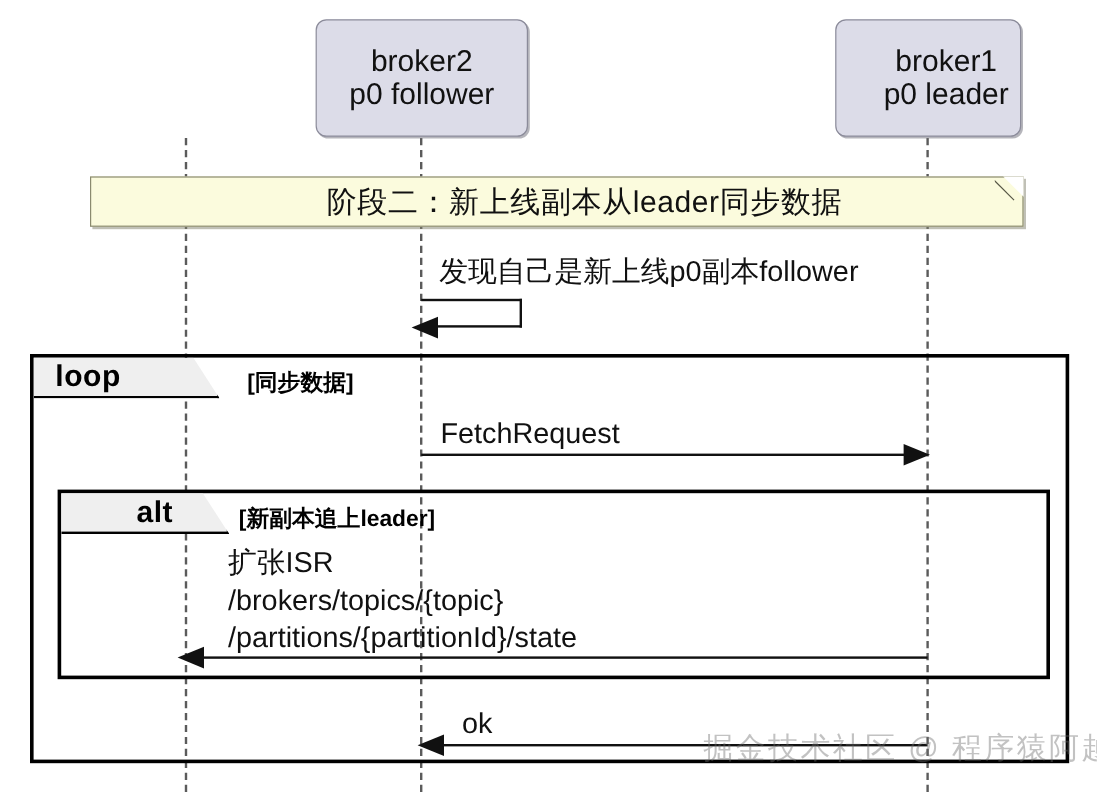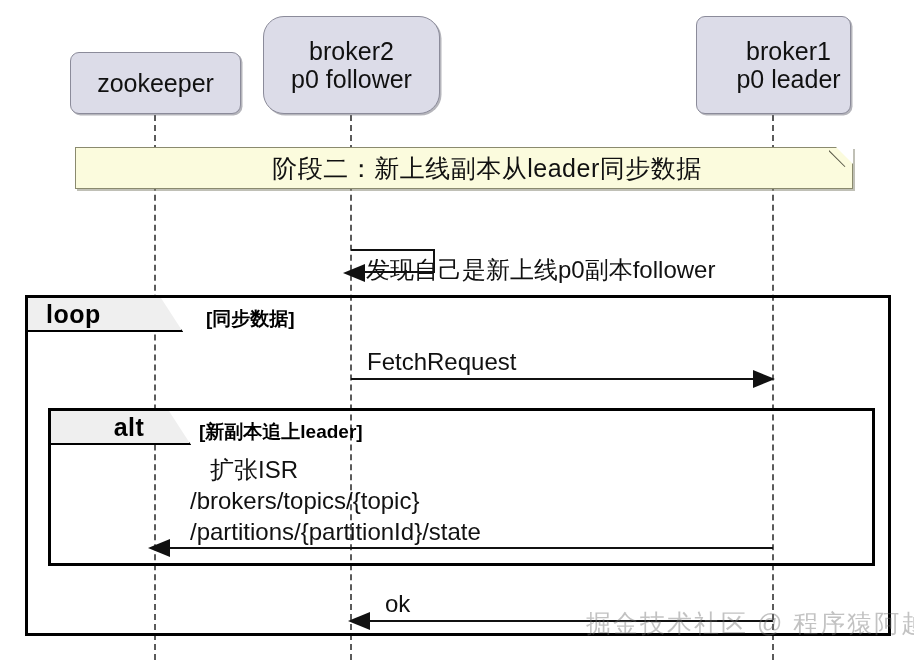--- a/index.html
+++ b/index.html
@@ -184,41 +184,38 @@
 </style>
 </head>
 <body>
 
 <div id="diagram">
 
   <div class="lifeline" style="left:154px; top:115px; height:545px;"></div>
   <div class="lifeline" style="left:350px; top:115px; height:545px;"></div>
   <div class="lifeline" style="left:772px; top:115px; height:545px;"></div>
 
-  <div class="participant" style="left:70px; top:52px; width:171px; height:62px;">
-    <span class="pline">zookeeper</span>
-  </div>
-
-  <div class="participant" style="left:263px; top:16px; width:177px; height:98px;border-radius:21px;">
+
+  <div class="participant" style="left:263px; top:16px; width:177px; height:98px;">
     <span class="pline">broker2</span>
     <span class="pline">p0 follower</span>
   </div>
 
   <div class="participant" style="left:696px; top:16px; width:155px; height:98px;padding-left:30px;">
     <span class="pline">broker1</span>
     <span class="pline">p0 leader</span>
   </div>
 
   <div class="note" style="left:75px; top:147px; width:778px; height:42px;">
     <span class="note-text">阶段二：新上线副本从leader同步数据</span>
     <span class="note-fold"></span>
     <span class="note-fold-line"></span>
   </div>
 
-  <div class="msg-label" style="left:366px; top:212px;margin-top:43px;">发现自己是新上线p0副本follower</div>
+  <div class="msg-label" style="left:366px; top:212px;">发现自己是新上线p0副本follower</div>
   <div class="self-loop" style="left:351px; top:249px; width:84px; height:24px;"></div>
   <div class="arrow-left" style="left:343px; top:264px;"></div>
 
   <div class="fragment" style="left:25px; top:295px; width:866px; height:341px;">
     <div class="frag-tab" style="width:155px;">
       <span class="frag-tab-label">loop</span>
     </div>
     <div class="frag-cond" style="left:178px; top:8px;">[同步数据]</div>
   </div>
 
@@ -226,21 +223,21 @@
   <div class="msg-line" style="left:351px; top:378px; width:404px;"></div>
   <div class="arrow-right" style="left:753px; top:370px;"></div>
 
   <div class="fragment" style="left:48px; top:408px; width:827px; height:158px;">
     <div class="frag-tab" style="width:140px;justify-content:center;">
       <span class="frag-tab-label">alt</span>
     </div>
     <div class="frag-cond" style="left:148px; top:8px;">[新副本追上leader]</div>
   </div>
 
-  <div class="msg-label" style="left:190px; top:455px;margin-left:20px;">扩张ISR</div>
+  <div class="msg-label" style="left:190px; top:455px;">扩张ISR</div>
   <div class="msg-label" style="left:190px; top:486px;">/brokers/topics/{topic}</div>
   <div class="msg-label" style="left:190px; top:517px;">/partitions/{partitionId}/state</div>
   <div class="msg-line" style="left:163px; top:547px; width:610px;"></div>
   <div class="arrow-left" style="left:148px; top:539px;"></div>
 
   <div class="msg-label" style="left:385px; top:589px;">ok</div>
   <div class="msg-line" style="left:363px; top:620px; width:410px;"></div>
   <div class="arrow-left" style="left:348px; top:612px;"></div>
 
   <div class="watermark" style="left:586px; top:607px;">掘金技术社区 @ 程序猿阿越</div>

